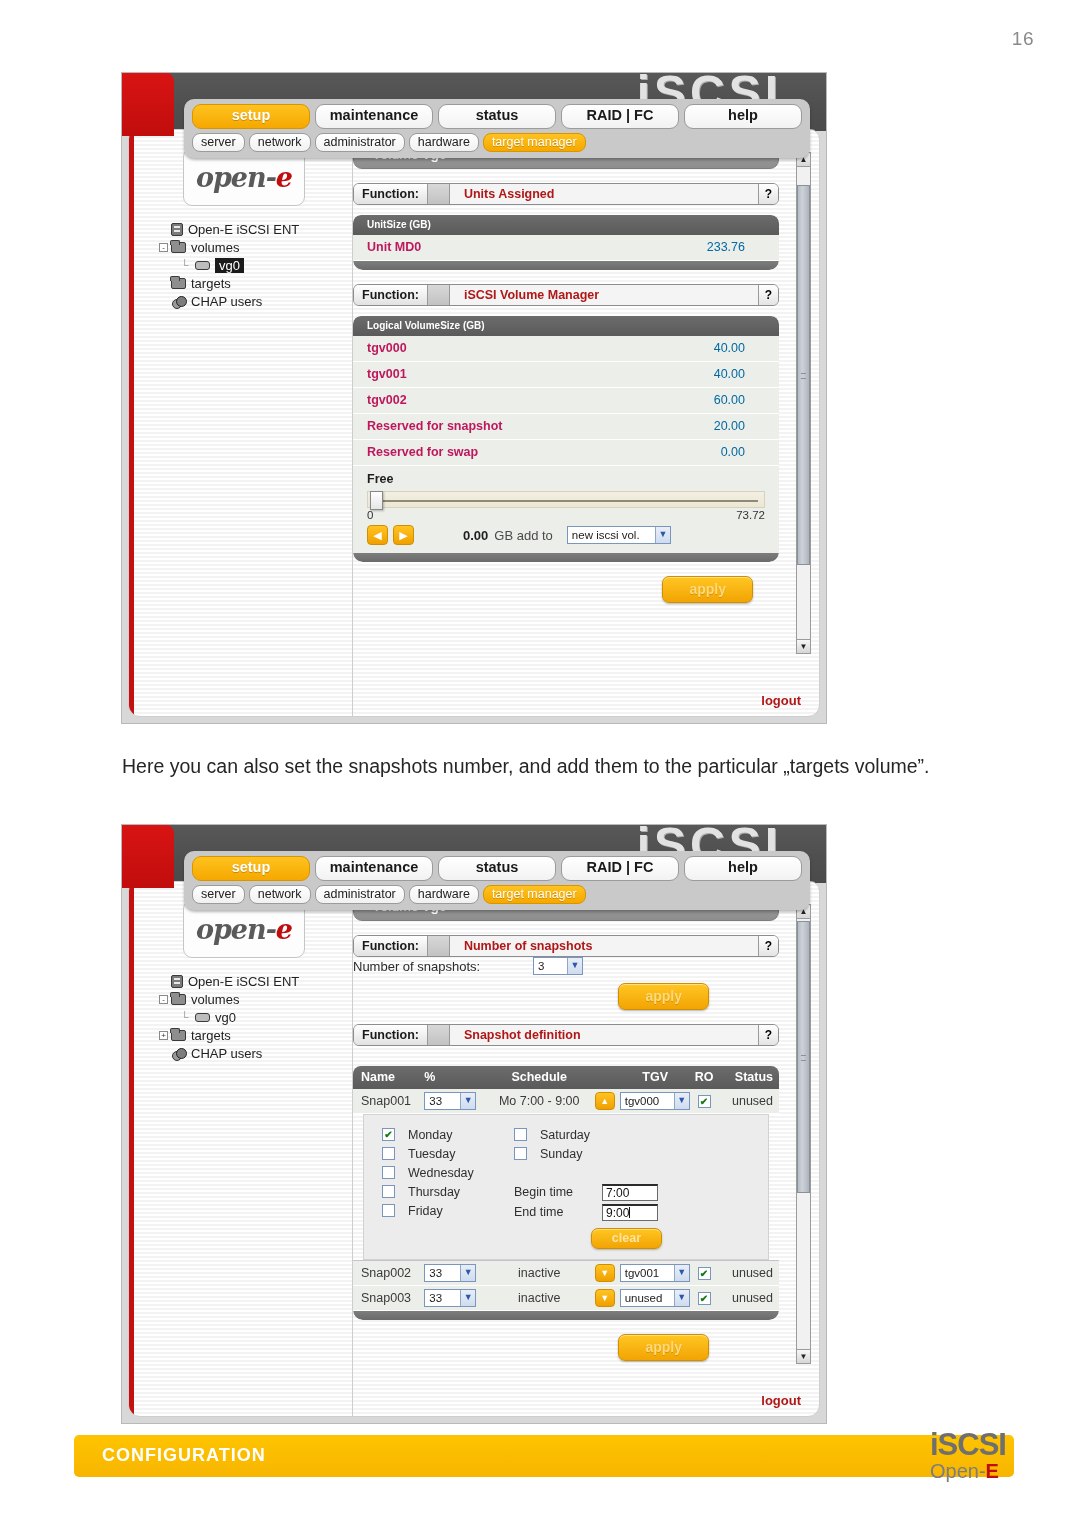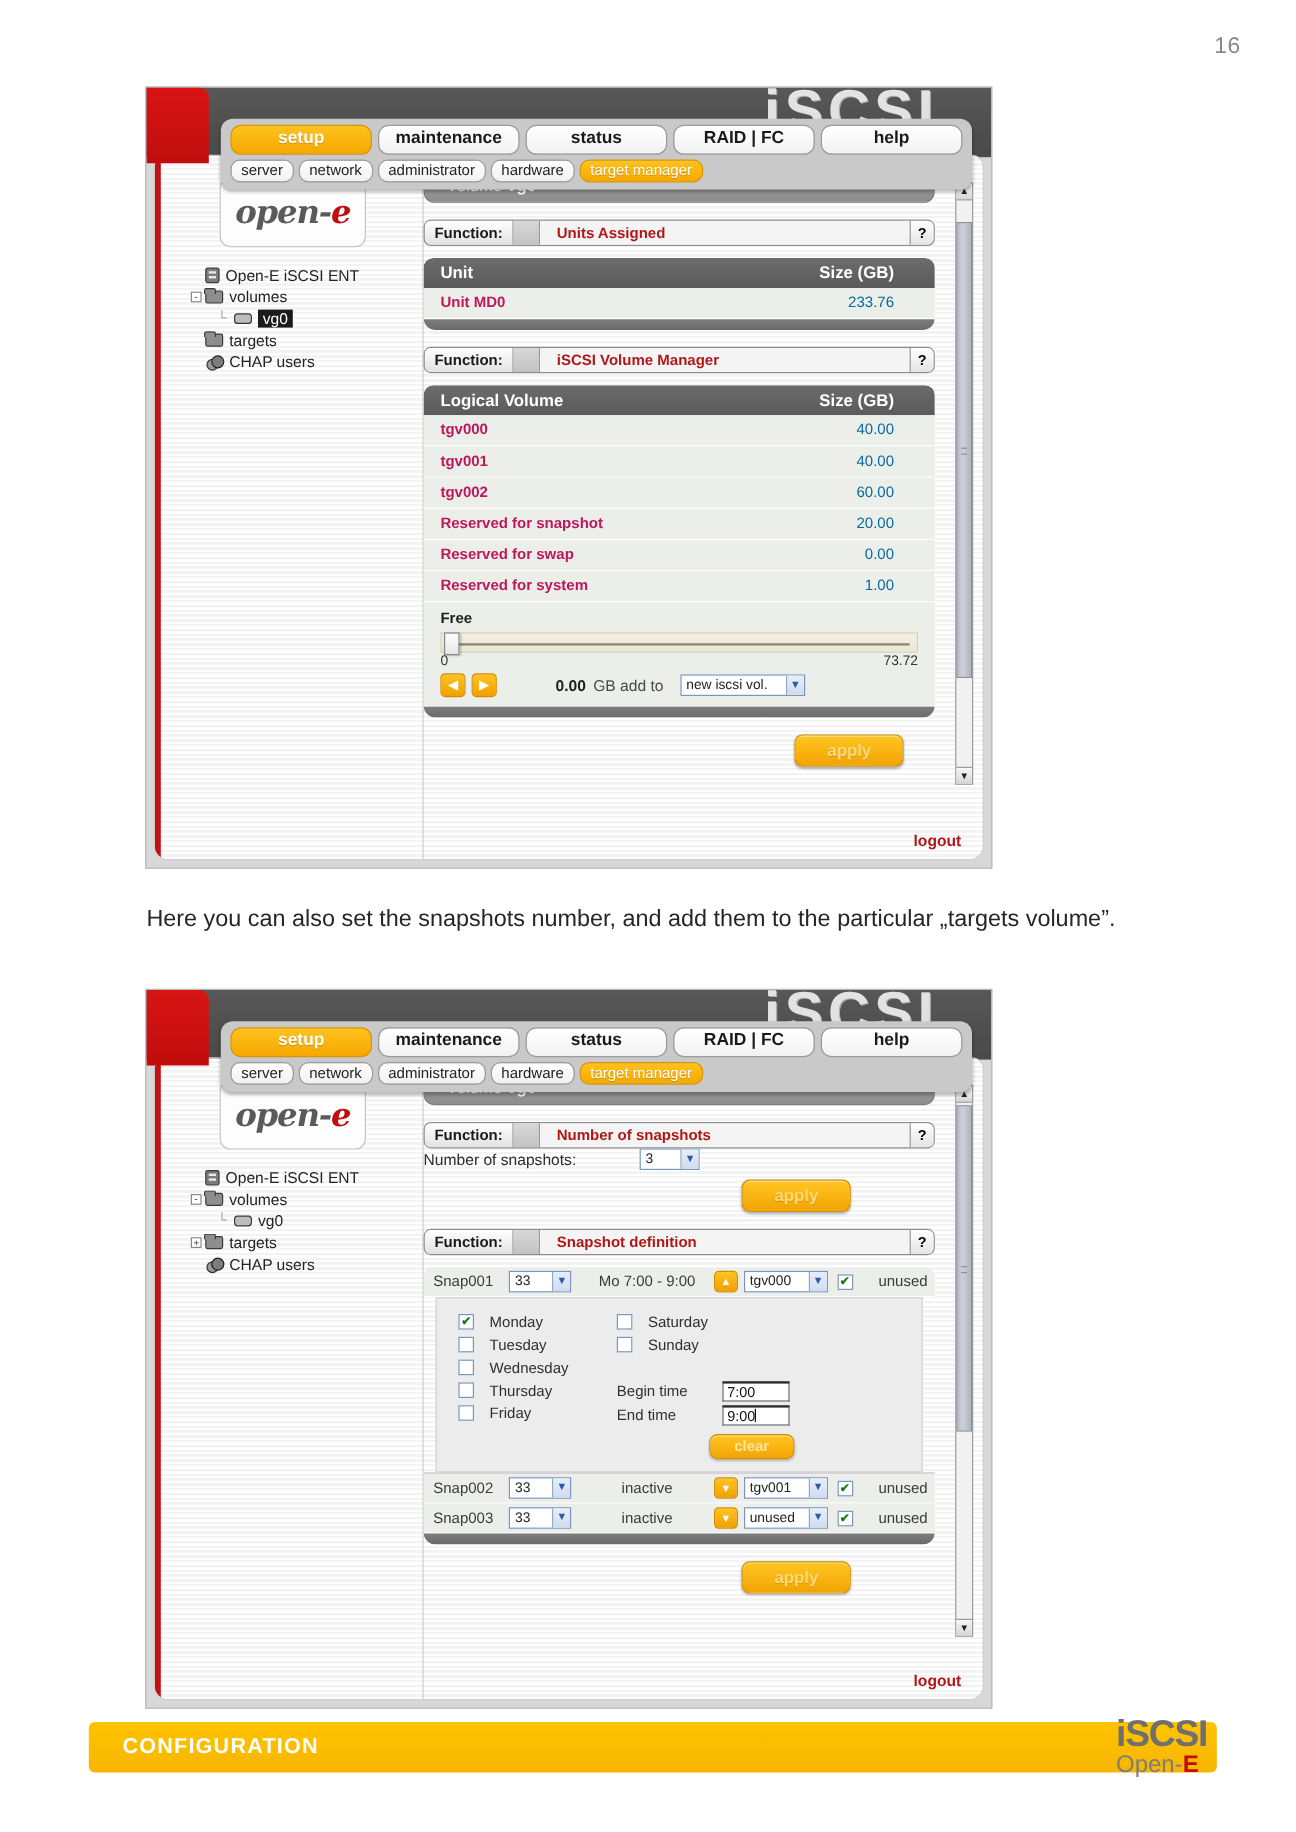--- a/index.html
+++ b/index.html
@@ -172,23 +172,23 @@
   .fn-help{
     width:20px; text-align:center; font-size:12px; font-weight:bold;
     border-left:1px solid #9a9a9a;
     background:linear-gradient(180deg,#ffffff,#e4e4e4);
     padding-top:3px;
   }
 
   
   .tbl{ margin-top:10px; border-radius:8px 8px 10px 10px; overflow:hidden; }
   .tbl .thead{
-    display:flex; justify-content:space-between;
+    display:flex; justify-content:flex-start;
     background:linear-gradient(180deg,#6c6c6c 0%,#5a5a5a 100%);
-    color:#ffffff; font-size:14px; font-weight:bold;
+    color:#ffffff; font-size:10px; font-weight:bold;
     padding:4px 34px 5px 14px;
     border-radius:8px 8px 0 0;
   }
   .tbl .trow{
     display:flex; justify-content:space-between;
     background:#eceeea; color:#3a3a3a; font-size:12.5px;
     padding:5px 34px 6px 14px;
     border-bottom:1px solid #ffffff;
   }
   .tbl .trow .k{ font-weight:bold; color:#be185d; }
@@ -488,24 +488,20 @@
           <span class="k">tgv002</span>
           <span class="v">60.00</span>
         </div>
         <div class="trow">
           <span class="k">Reserved for snapshot</span>
           <span class="v">20.00</span>
         </div>
         <div class="trow">
           <span class="k">Reserved for swap</span>
           <span class="v">0.00</span>
-        </div>
-        <div class="trow">
-          <span class="k">Reserved for system</span>
-          <span class="v">1.00</span>
         </div>
 
         <div class="freeblk">
           <div class="lbl">Free</div>
           <div class="slider">
             <div class="track"></div>
             <div class="knob"></div>
           </div>
           <div class="scale">
             <span>0</span>
@@ -625,20 +621,29 @@
       </div>
 
       <div class="fnbar">
         <div class="fn-label">Function:</div>
         <div class="fn-sep"></div>
         <div class="fn-title">Snapshot definition</div>
         <div class="fn-help">?</div>
       </div>
 
       <div class="tbl">
+        <div class="snaphead">
+          <span class="c-name">Name</span>
+          <span class="c-pct">%</span>
+          <span class="c-sched">Schedule</span>
+          <span class="c-tgvbtn"></span>
+          <span class="c-tgv">TGV</span>
+          <span class="c-ro">RO</span>
+          <span class="c-status">Status</span>
+        </div>
 
         <div class="snaprow">
           <span class="c-name">Snap001</span>
           <span class="c-pct">
             <span class="sel-widget" style="width:52px">
               <span>33</span>
               <span class="caret">▼</span>
             </span>
           </span>
           <span class="c-sched">Mo 7:00 - 9:00</span>

